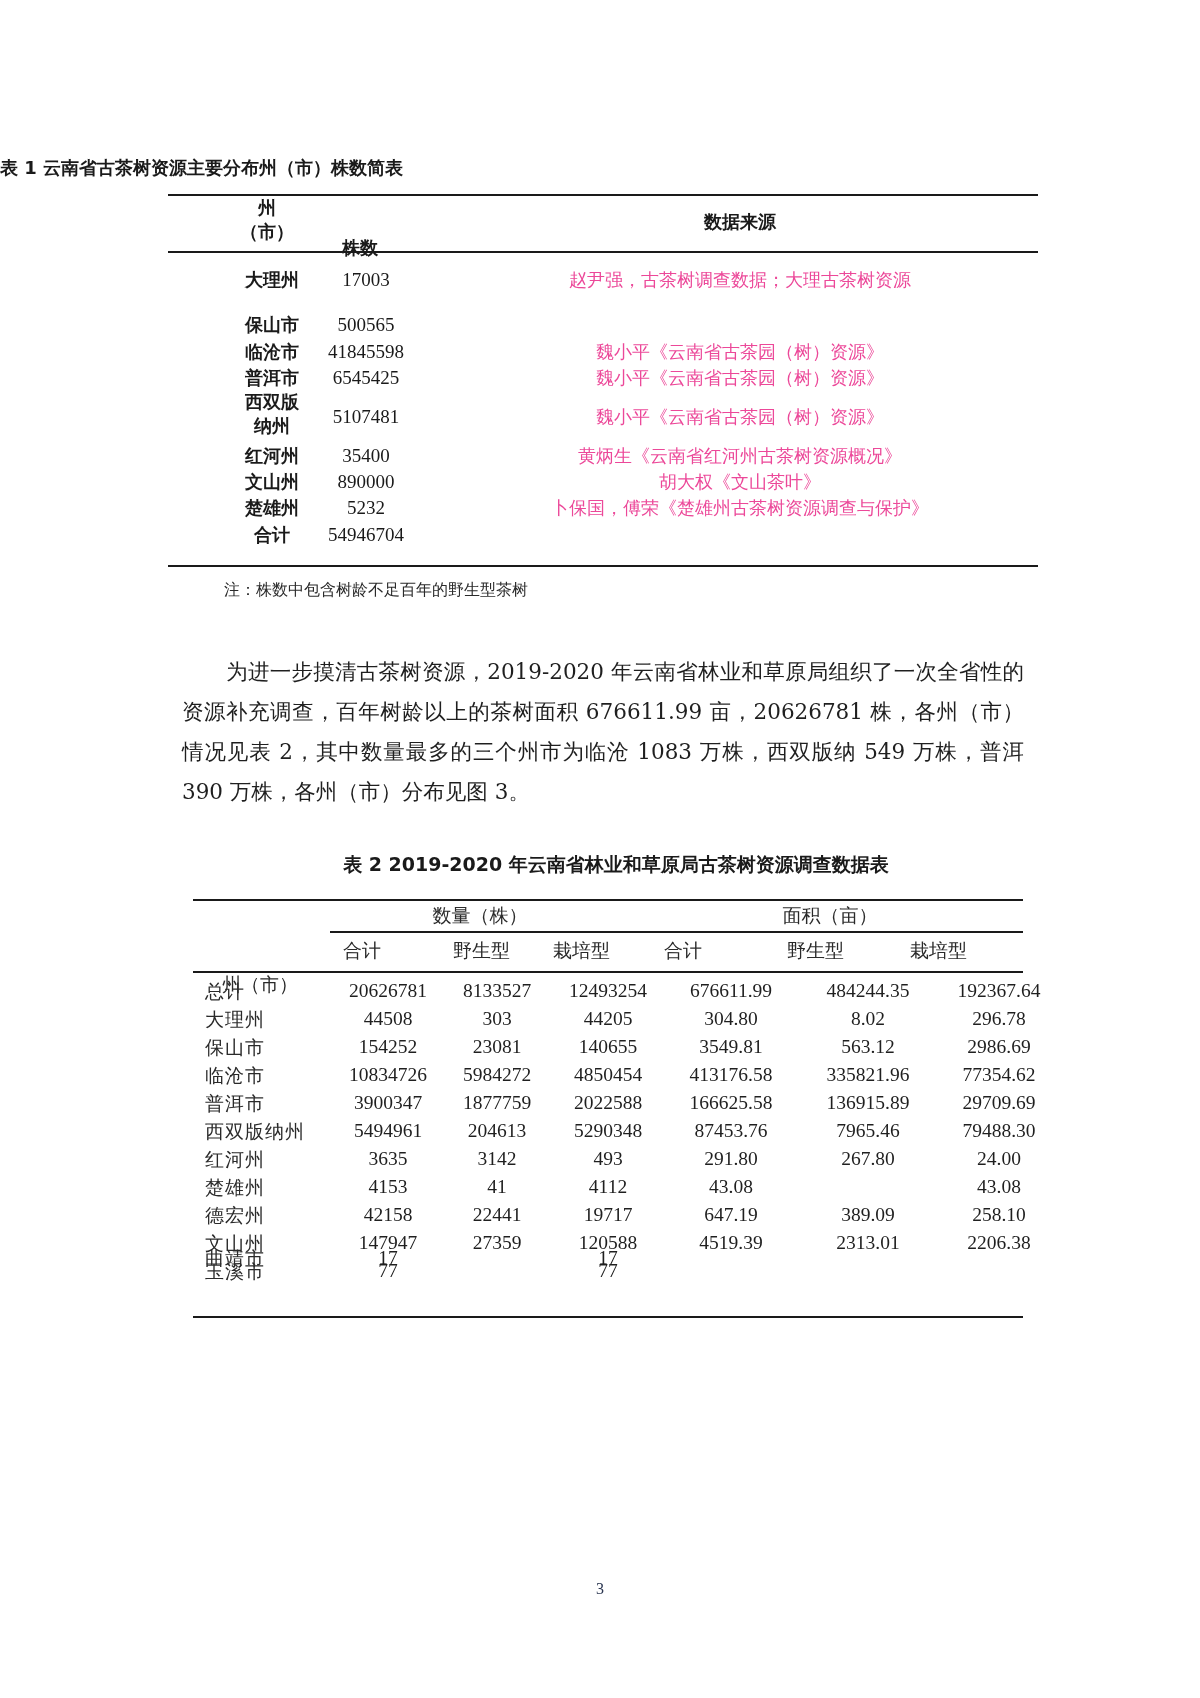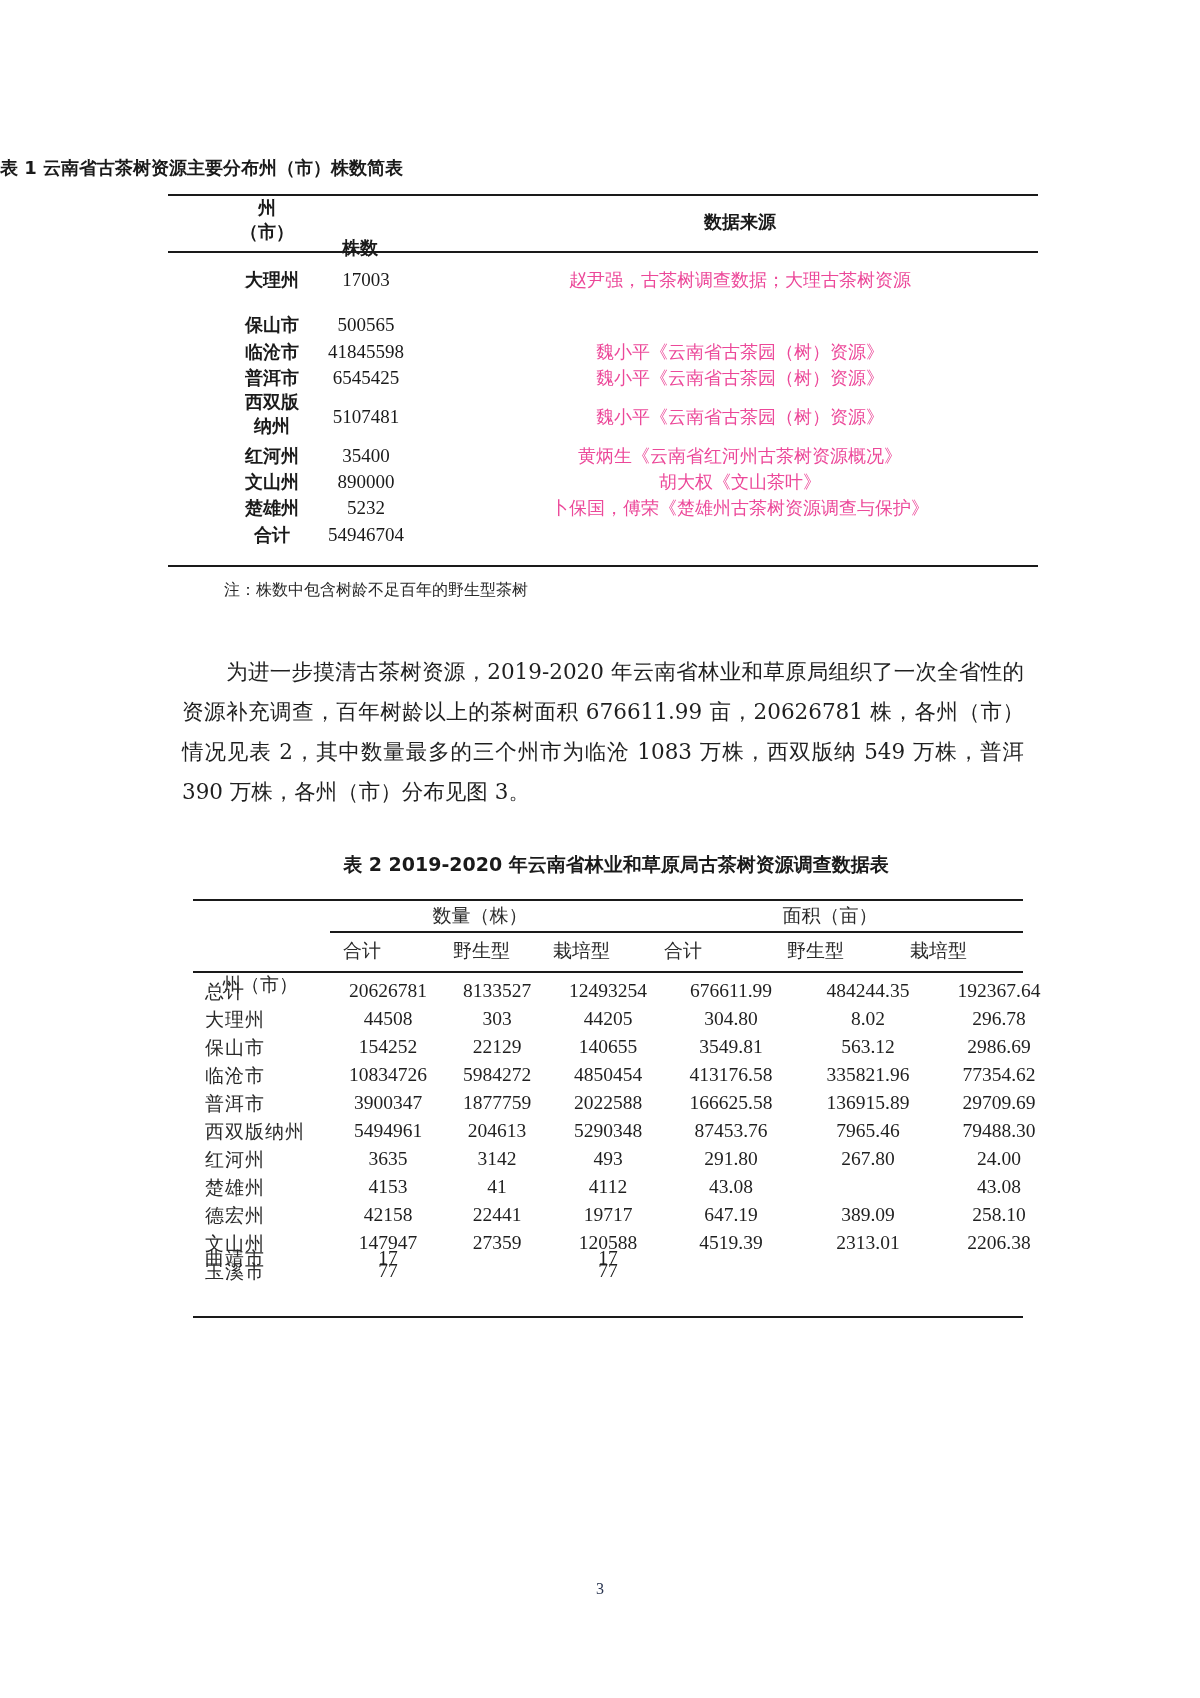--- a/index.html
+++ b/index.html
@@ -267,21 +267,21 @@
   <span class="c c1">44508</span>
   <span class="c c2">303</span>
   <span class="c c3">44205</span>
   <span class="c c4">304.80</span>
   <span class="c c5">8.02</span>
   <span class="c c6">296.78</span>
 </div>
 <div class="abs t2-row" style="top:1033px;">
   <span class="c c0">保山市</span>
   <span class="c c1">154252</span>
-  <span class="c c2">22129</span>
+  <span class="c c2">23081</span>
   <span class="c c3">140655</span>
   <span class="c c4">3549.81</span>
   <span class="c c5">563.12</span>
   <span class="c c6">2986.69</span>
 </div>
 <div class="abs t2-row" style="top:1061px;">
   <span class="c c0">临沧市</span>
   <span class="c c1">10834726</span>
   <span class="c c2">5984272</span>
   <span class="c c3">4850454</span>

